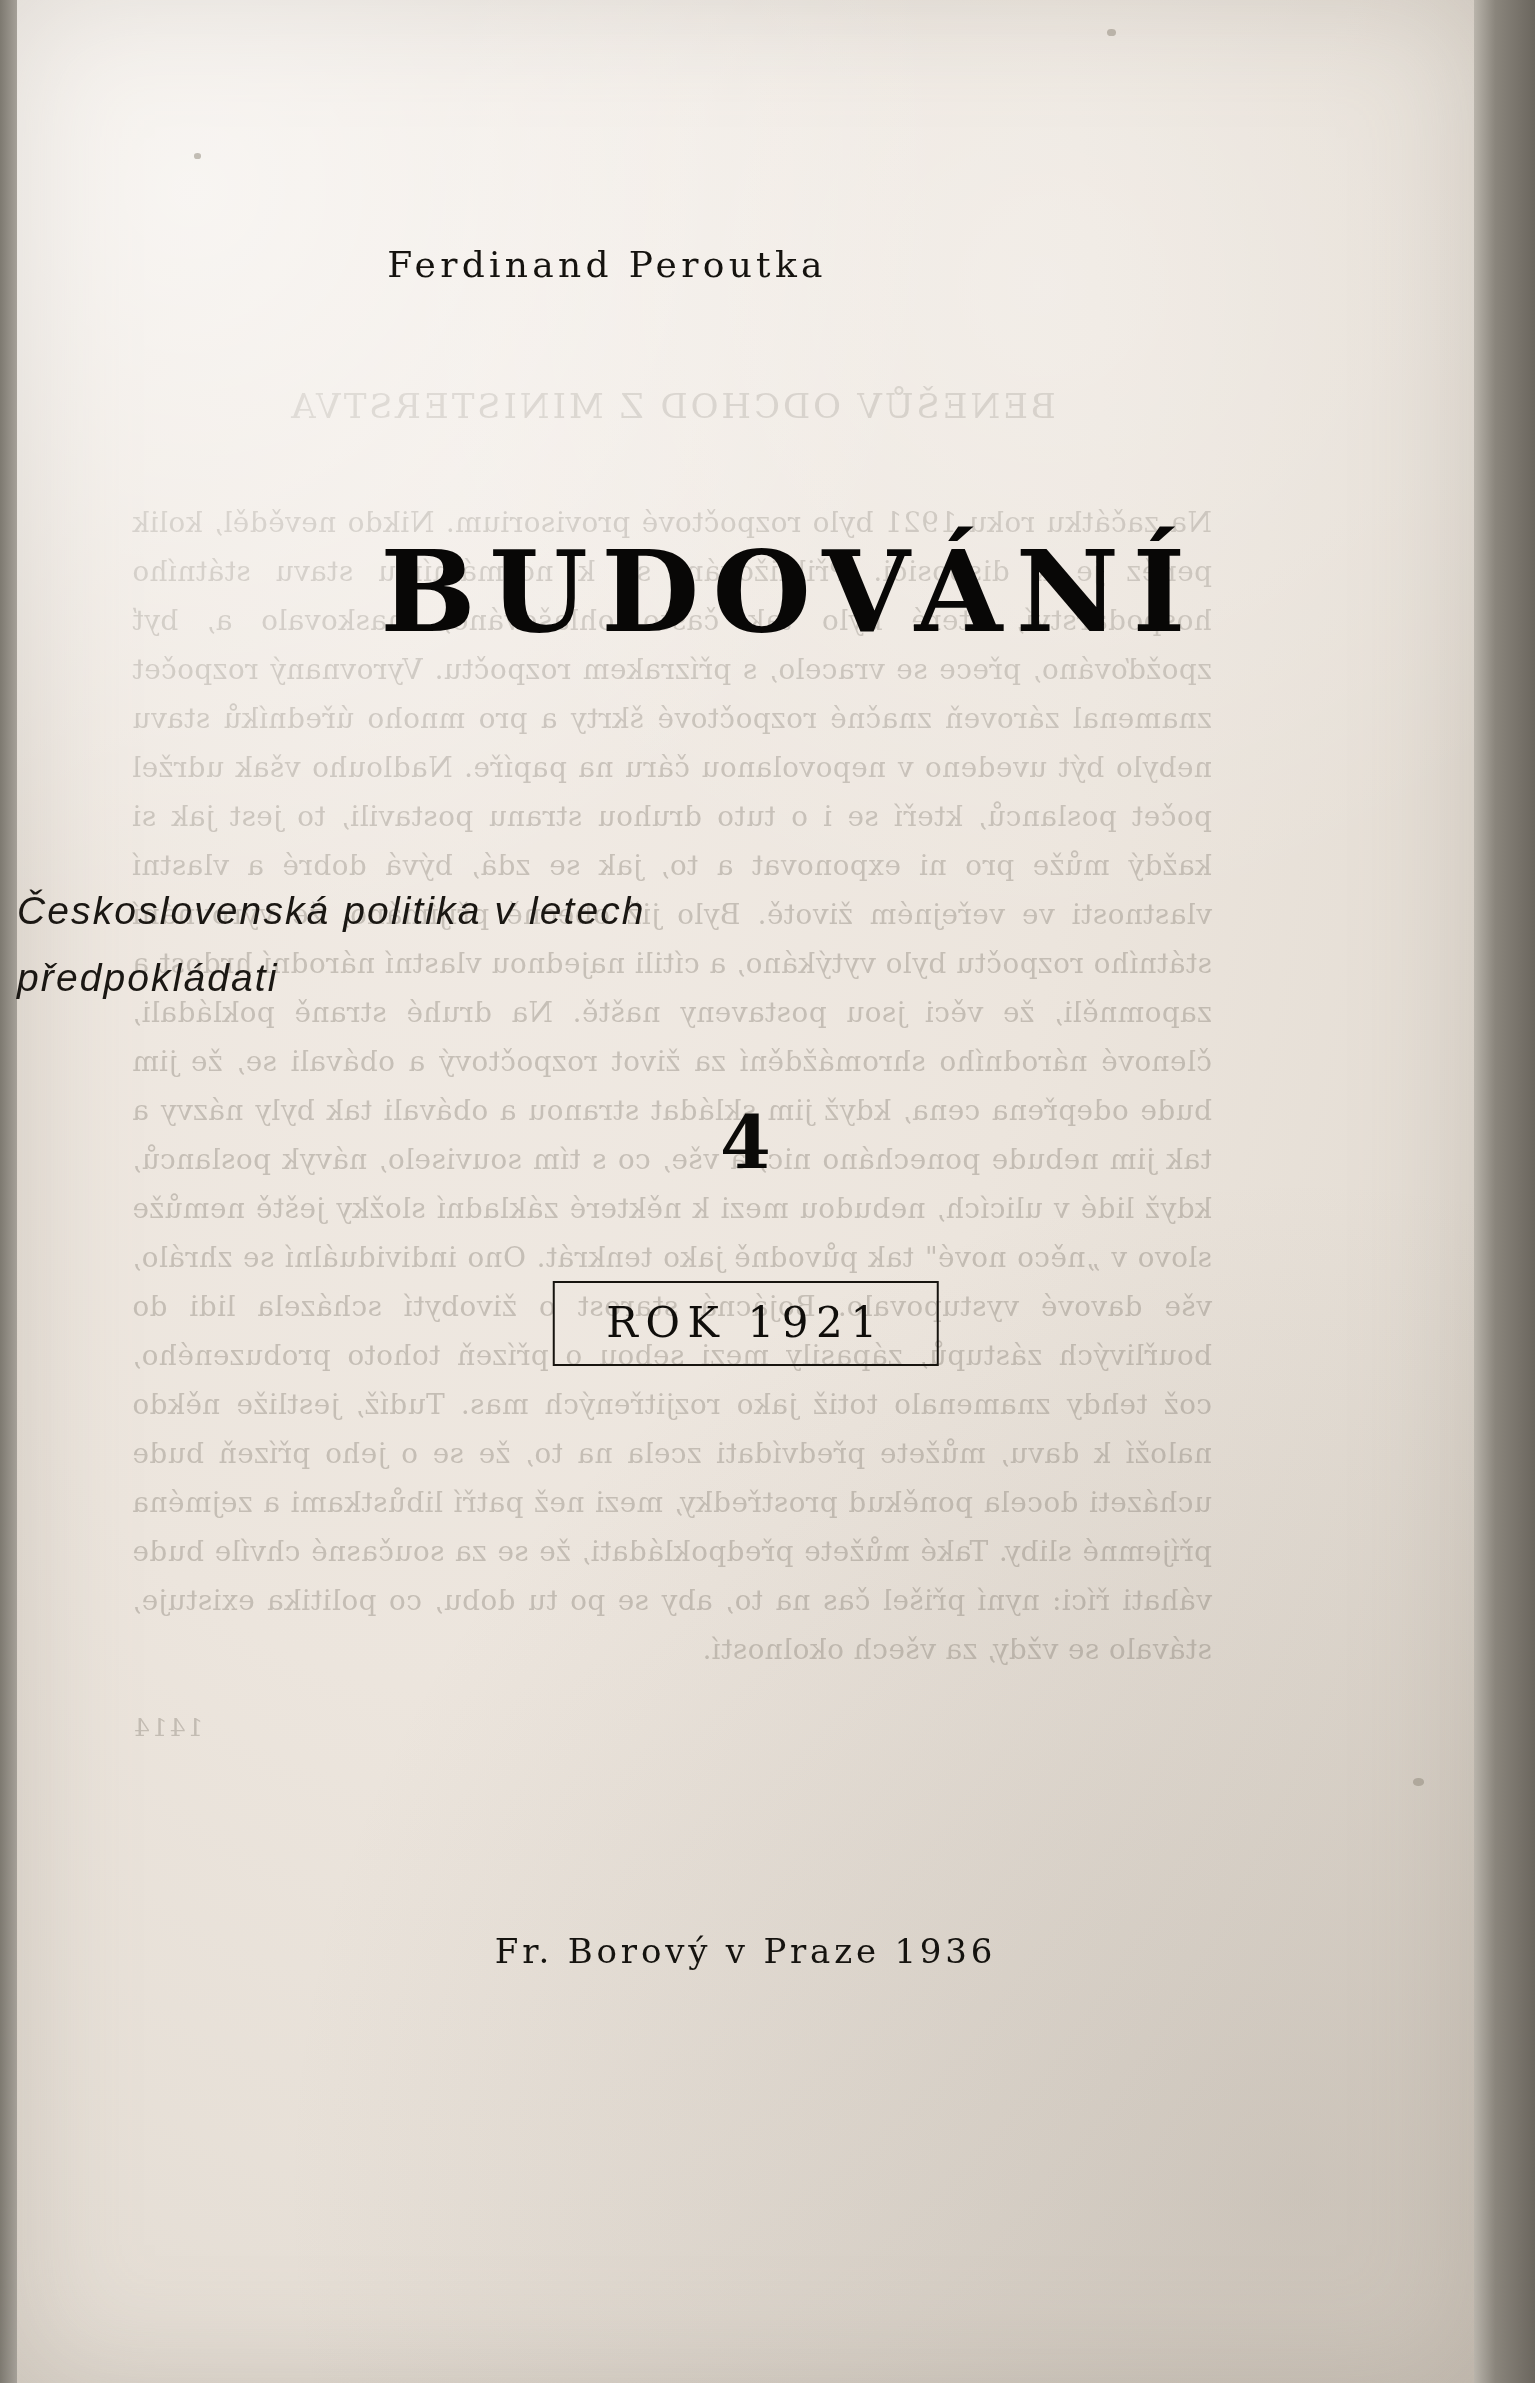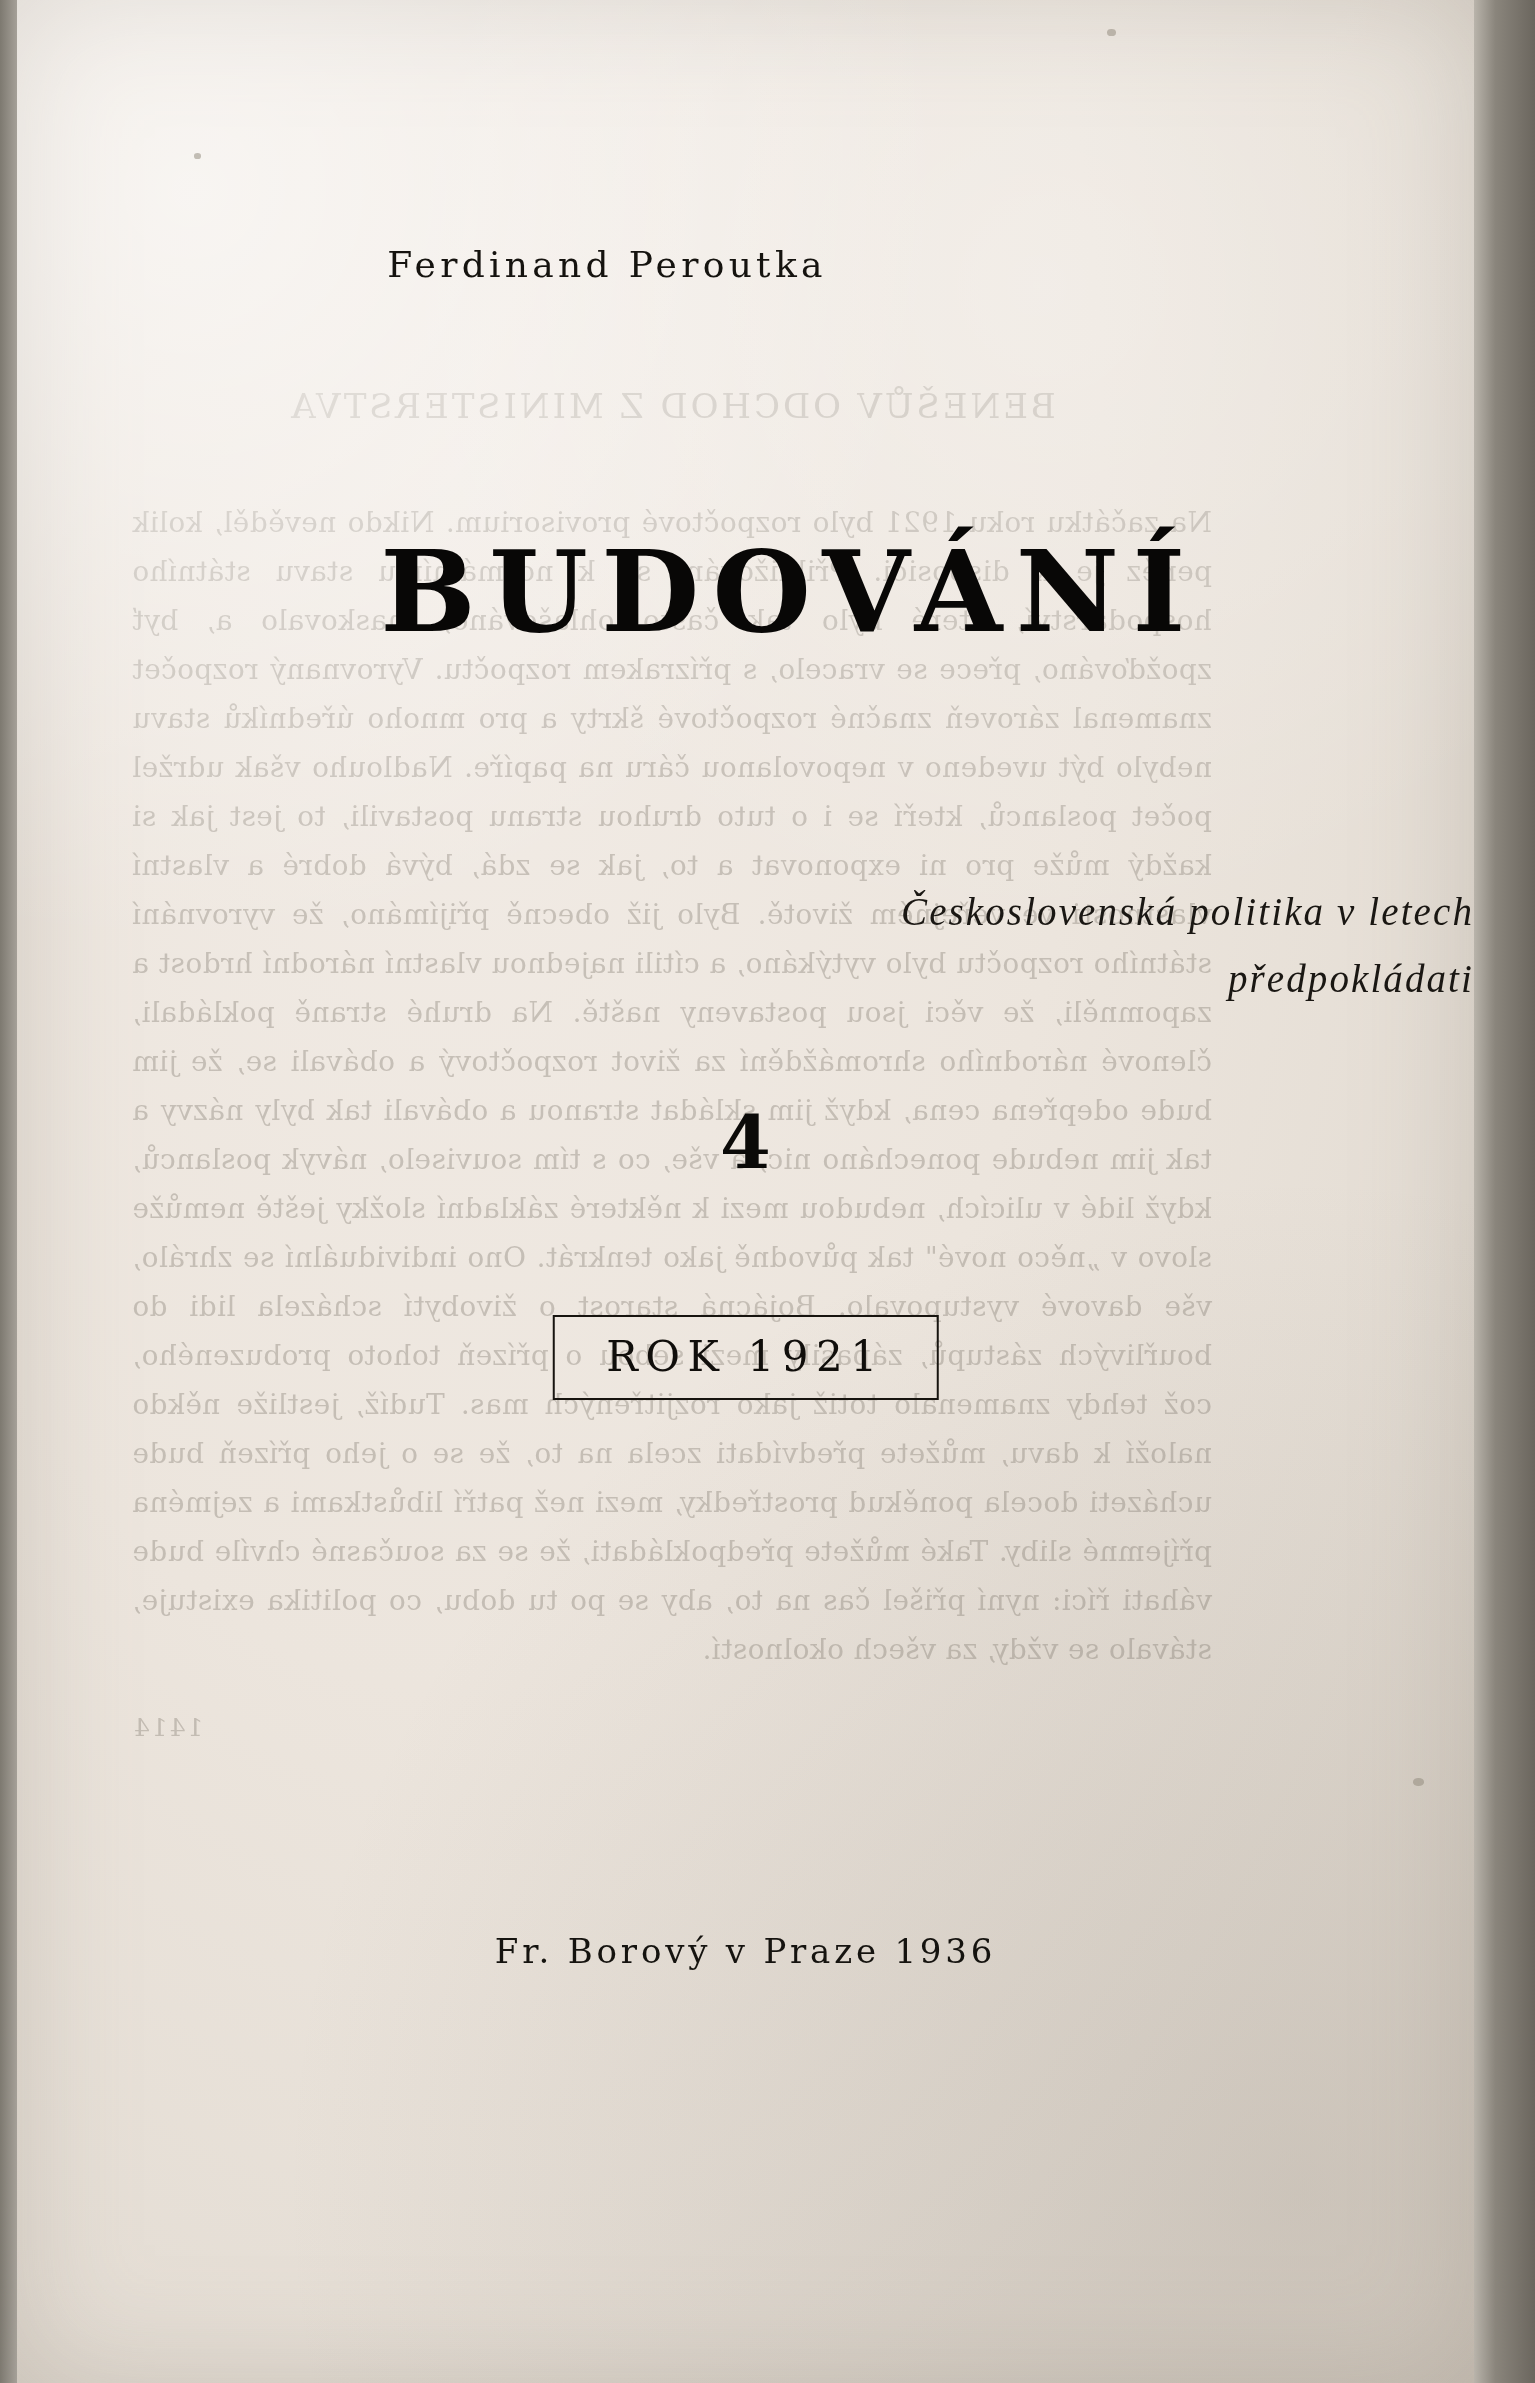--- a/index.html
+++ b/index.html
@@ -140,22 +140,22 @@
   .title-line2 {
     top: 698px;
     font-size: 113px;
     letter-spacing: 13.4px;
   }
 
   .subtitle {
     position: absolute;
     left: 0;
     width: 1457px;
-    text-align: right;
-    font-family: Liberation Serif, serif;
+    text-align: left;
+    font-family: Liberation Sans, sans-serif;
     font-style: italic;
     font-size: 39px;
     letter-spacing: 2.1px;
     color: #1a1713;
   }
   .subtitle-1 { top: 889px; }
   .subtitle-2 { top: 956px; }
 
   .volume-number {
     position: absolute;
@@ -170,21 +170,20 @@
   }
 
   .year-box {
     position: absolute;
     left: 50%;
     top: 1281px;
     transform: translateX(-50%);
     border: 2.9px solid #17140f;
     padding: 15.3px 52px 17px 52px;
     background: transparent;
-    margin-top: 34px;
   }
   .year-box .year-text {
     font-family: "DejaVu Serif", serif;
     font-size: 42px;
     letter-spacing: 7.6px;
     color: #100e0b;
     white-space: nowrap;
   }
 
   .publisher {

